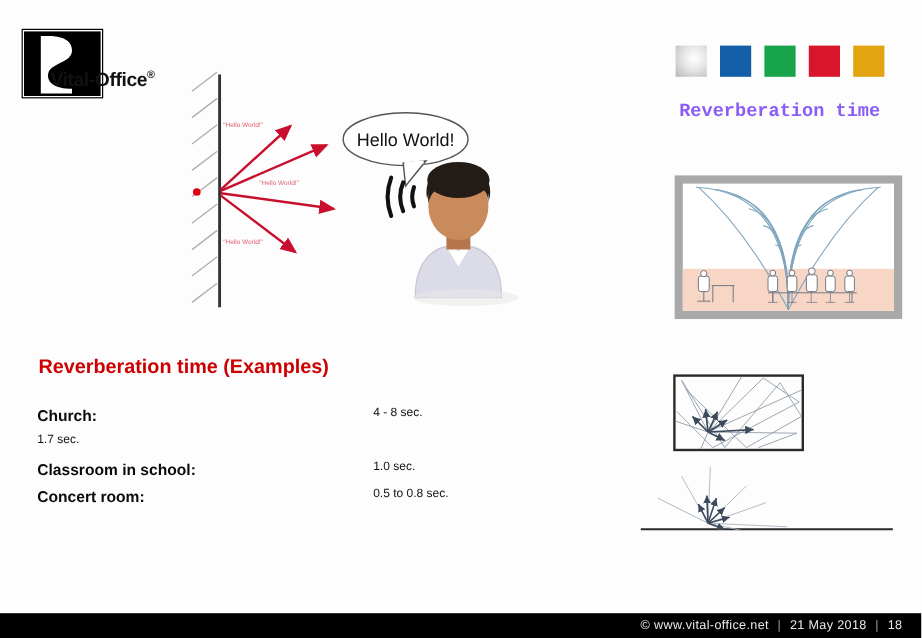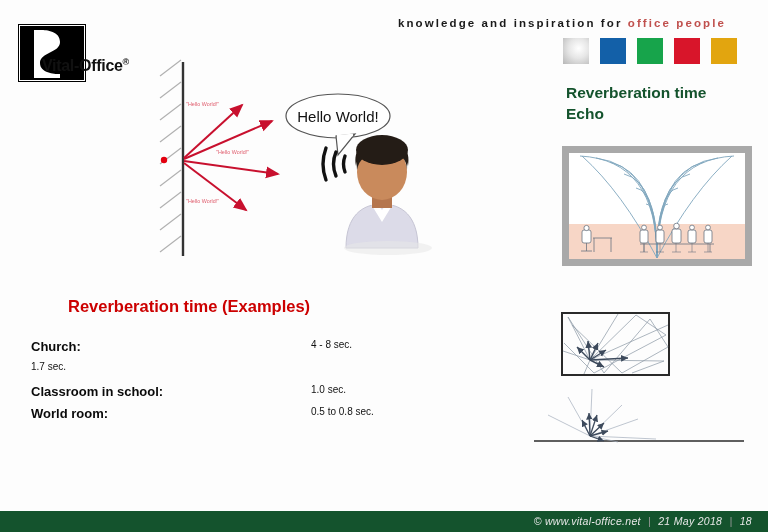--- a/index.html
+++ b/index.html
@@ -70,22 +70,23 @@
   }
   .swatch { width: 26px; height: 26px; }
 
   
   #right-title {
     position: absolute;
     left: 566px;
     top: 83px;
     font-size: 15.5px;
     font-weight: bold;
-    color: #14532d;
+    color: #8b5cf6;
     line-height: 1.35;
+    font-family: Liberation Mono, monospace;
   }
 
   
   #echo-illustration {
     position: absolute;
     left: 150px;
     top: 58px;
     width: 290px;
     height: 205px;
   }
@@ -110,21 +111,20 @@
 
   
   #reverb-heading {
     position: absolute;
     left: 32px;
     top: 297px;
     font-size: 16.5px;
     font-weight: bold;
     color: #cc0000;
     white-space: nowrap;
-    margin-left: 36px;
   }
 
   
   #reverb-table {
     position: absolute;
     left: 31px;
     top: 339px;
     width: 420px;
   }
   .reverb-row {
@@ -146,22 +146,21 @@
     white-space: nowrap;
   }
 
   
   #footer-bar {
     position: absolute;
     left: 0;
     top: 511px;
     width: 768px;
     height: 21px;
-    background: #14532d;
-    font-style: italic;
+    background: #000000;
   }
   #footer-text {
     position: absolute;
     right: 16px;
     top: 4px;
     font-size: 10.5px;
     color: #e8e8e8;
     letter-spacing: 0.3px;
     white-space: nowrap;
   }
@@ -175,36 +174,31 @@
   <div id="logo">
     <div id="logo-box"></div>
     <svg id="logo-mark" width="64" height="54" viewBox="0 0 64 54">
       <rect x="0" y="0" width="64" height="54" fill="#000000"></rect>
       <path d="M18 4 C18 4, 40 2, 40 16 C40 27, 20 26, 20 37 C20 49, 40 48, 40 48 L40 52 L14 52 L14 4 Z" fill="#ffffff"></path>
       <path d="M20 6 C34 6, 36 15, 30 21 C24 27, 16 31, 18 40 C20 48, 34 48, 38 46" fill="none" stroke="#000000" stroke-width="0"></path>
     </svg>
     <div id="logo-text"><span>Vital-Office</span><sup>®</sup></div>
   </div>
 
-  <div id="tagline">
-    <span>knowledge and inspiration for</span>
-    <span class="accent">office people</span>
-  </div>
 
   <div id="swatches">
     <div class="swatch" style="background:radial-gradient(circle at 60% 40%, #ffffff 0%, #e6e6e6 45%, #b6b6b6 100%);"></div>
     <div class="swatch" style="background:#1360a8;"></div>
     <div class="swatch" style="background:#17a44b;"></div>
     <div class="swatch" style="background:#d8152a;"></div>
     <div class="swatch" style="background:#e2a50f;"></div>
   </div>
 
   <div id="right-title">
     <div>Reverberation time</div>
-    <div>Echo</div>
   </div>
 
   <svg id="echo-illustration" viewBox="0 0 290 205">
 
     <g stroke="#b0b0b0" stroke-width="1.2">
       <line x1="10" y1="18" x2="31" y2="2"></line>
       <line x1="10" y1="40" x2="31" y2="24"></line>
       <line x1="10" y1="62" x2="31" y2="46"></line>
       <line x1="10" y1="84" x2="31" y2="68"></line>
       <line x1="10" y1="106" x2="31" y2="90"></line>
@@ -386,21 +380,21 @@
       <div class="reverb-value">4 - 8 sec.</div>
     </div>
     <div class="reverb-row">
       <div class="reverb-value">1.7 sec.</div>
     </div>
     <div class="reverb-row">
       <div class="reverb-label">Classroom in school:</div>
       <div class="reverb-value">1.0 sec.</div>
     </div>
     <div class="reverb-row">
-      <div class="reverb-label">World room:</div>
+      <div class="reverb-label">Concert room:</div>
       <div class="reverb-value">0.5 to 0.8 sec.</div>
     </div>
   </div>
 
   <div id="footer-bar">
     <div id="footer-text">
       <span>©</span>
       <span>www.vital-office.net</span>
       <span class="sep">|</span>
       <span>21 May 2018</span>

